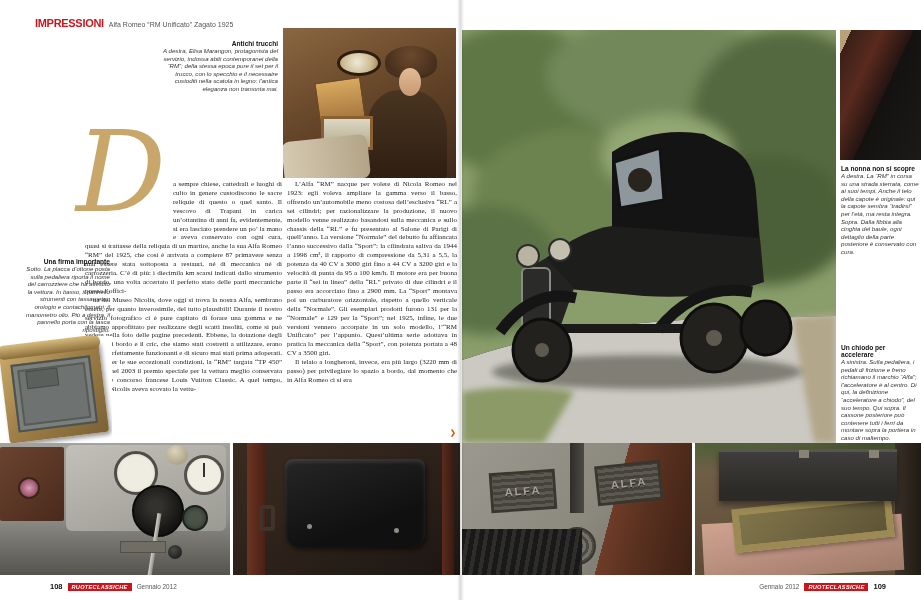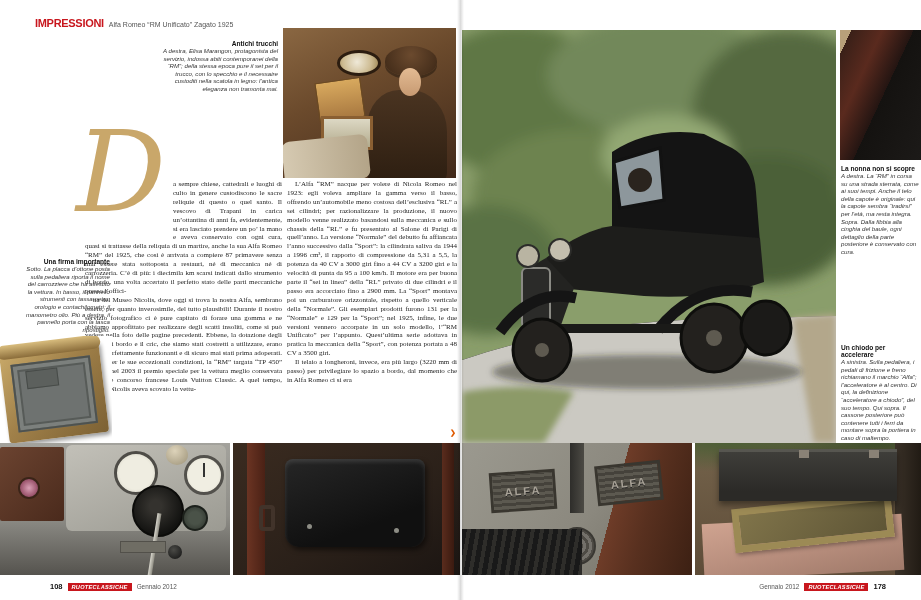--- a/index.html
+++ b/index.html
@@ -309,16 +309,16 @@
   <div class="abs gutter" style="left:457px; top:0; width:7px; height:600px;"></div>
 
   <div class="abs footer-row" style="left:50px; top:582px;">
     <span class="folio">108</span>
     <span class="logo-box">RUOTECLASSICHE</span>
     <span class="issue">Gennaio 2012</span>
   </div>
   <div class="abs footer-row" style="right:35px; top:582px;">
     <span class="issue">Gennaio 2012</span>
     <span class="logo-box">RUOTECLASSICHE</span>
-    <span class="folio">178</span>
+    <span class="folio">109</span>
   </div>
 
 </div>
 
 </body></html>

